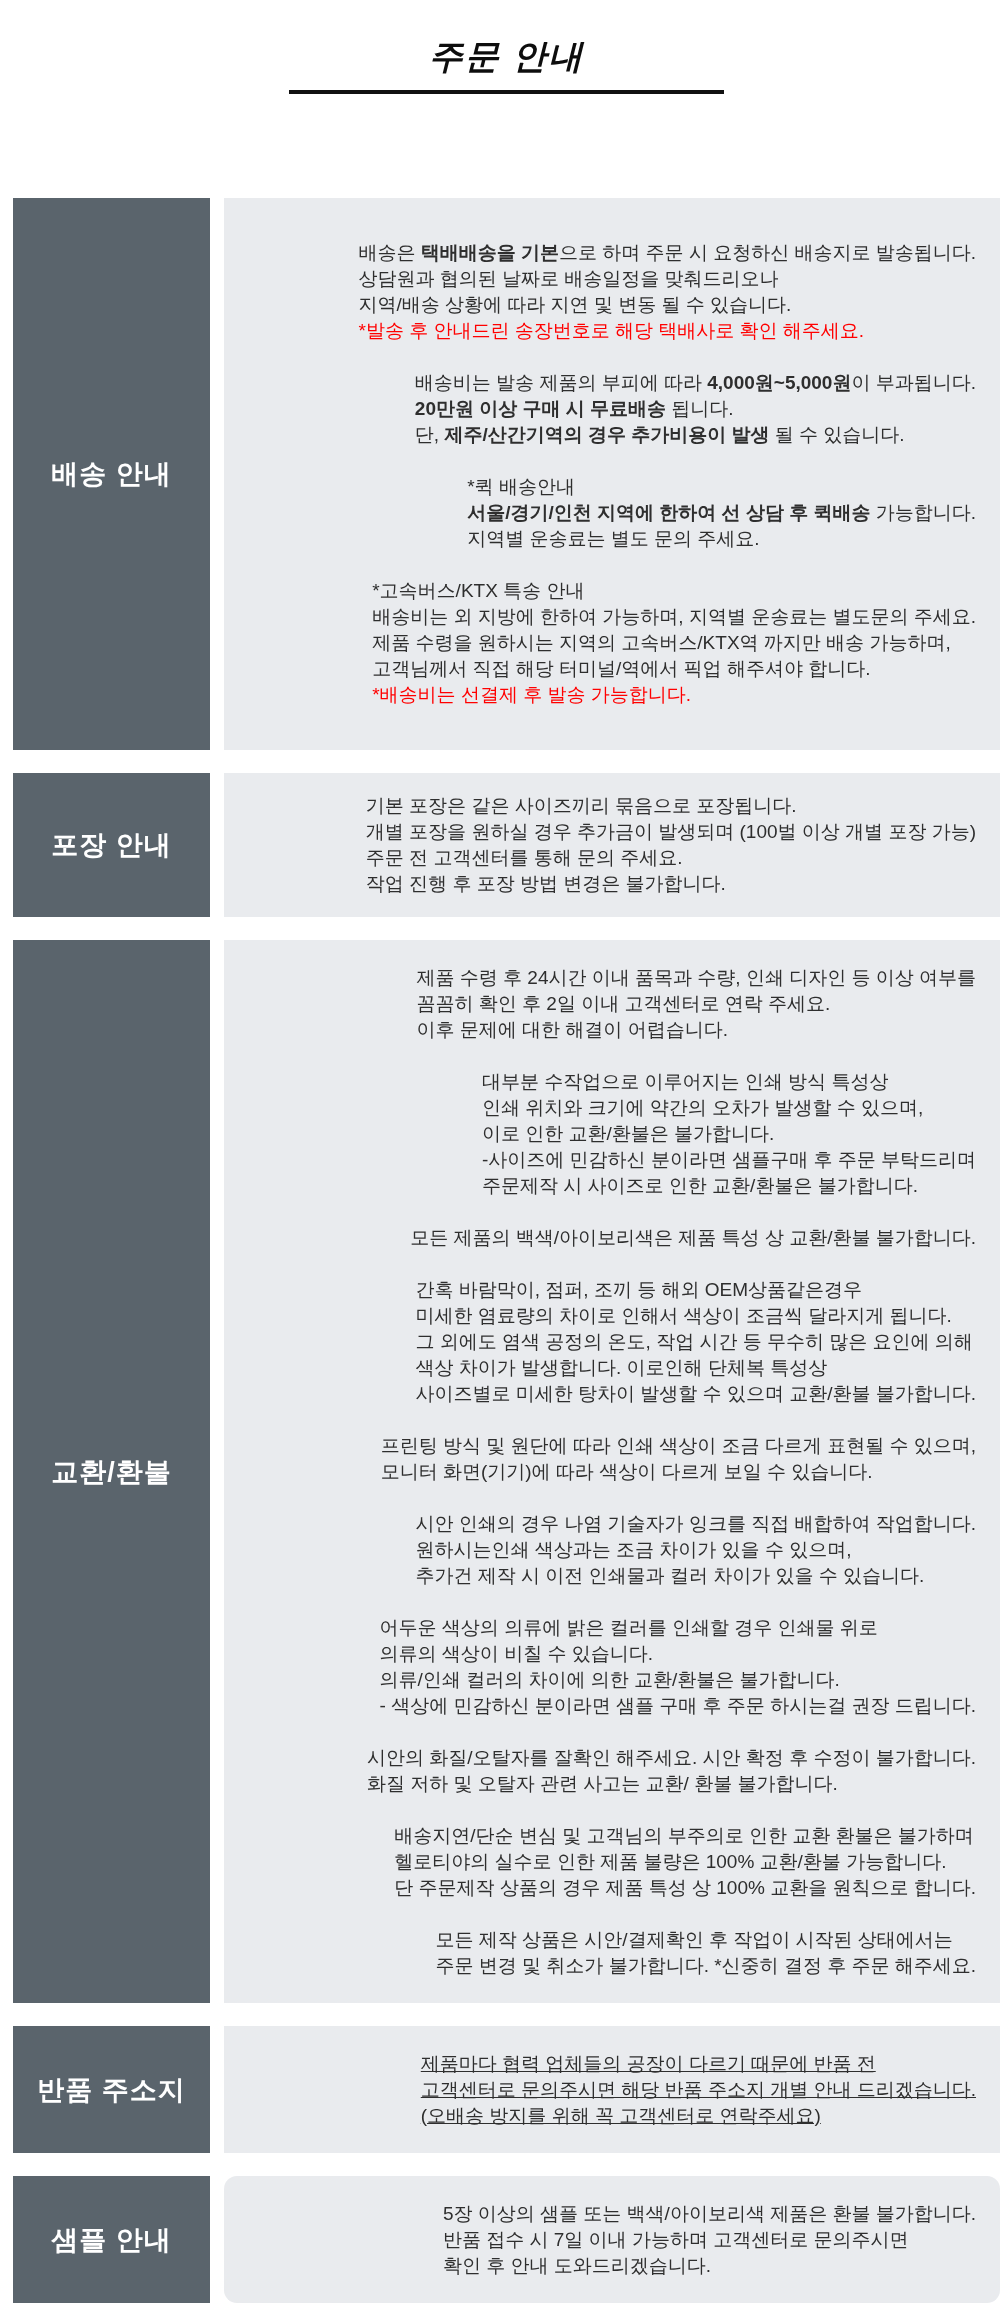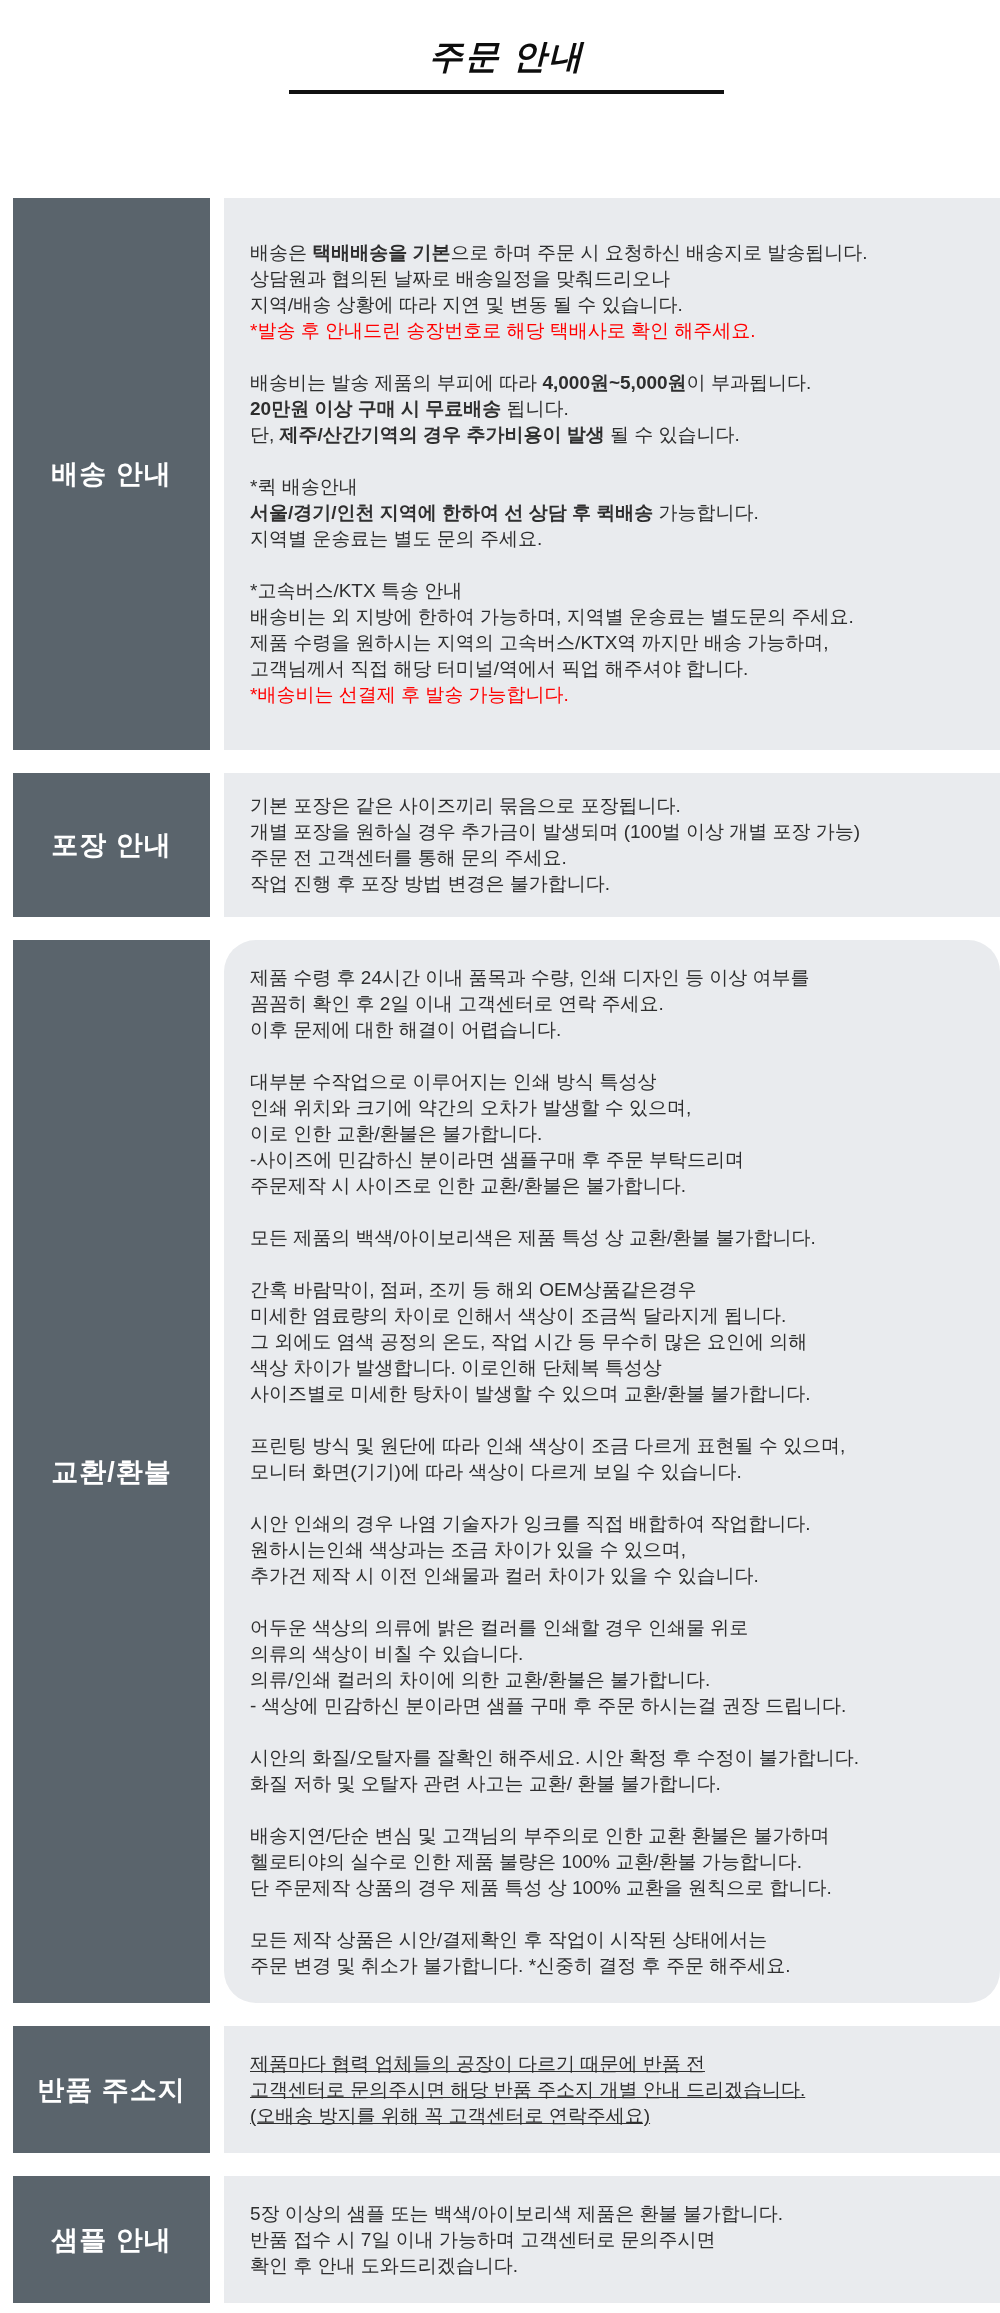--- a/index.html
+++ b/index.html
@@ -47,33 +47,34 @@
   .sec-content {
     flex: 1 1 auto;
     background: var(--content-bg, #e9ebee);
     box-sizing: border-box;
     padding: 20px 24px 20px 26px;
     font-size: 19px;
     line-height: 26px;
     display: flex;
     flex-direction: column;
     justify-content: center;
+    align-items: flex-end;
   }
 
   .sec-content .paragraph + .paragraph { margin-top: 26px; }
   .sec-content .line { white-space: pre-wrap; }
   .sec-content .b { font-weight: bold; }
   .sec-content .red { color: var(--accent-red, #ff0000); margin-top: 44px; }
 
   
   #sec-shipping  .sec-content { min-height: 552px; }
   #sec-packaging .sec-content { min-height: 121px; }
-  #sec-exchange  .sec-content { min-height: 1063px; border-radius: 32px; }
+  #sec-exchange  .sec-content { min-height: 1063px; }
   #sec-return    .sec-content { min-height: 127px; text-decoration: underline; }
-  #sec-sample    .sec-content { min-height: 127px; }
+  #sec-sample    .sec-content { min-height: 127px; border-radius: 13px; }
 </style>
 </head>
 <body style="color: rgb(46, 46, 46);">
 
 <div class="page">
 
   <header>
     <h1 class="page-title">주문 안내</h1>
     <div class="title-underline"></div>
   </header>

